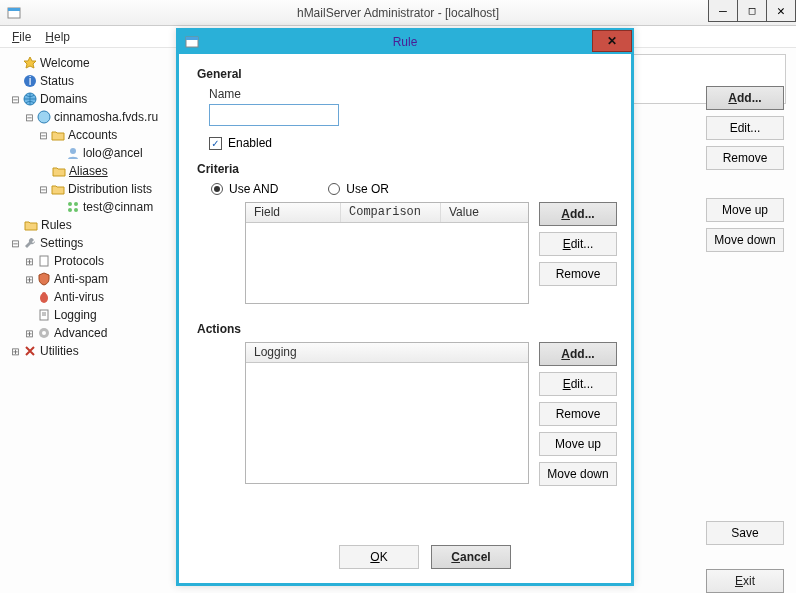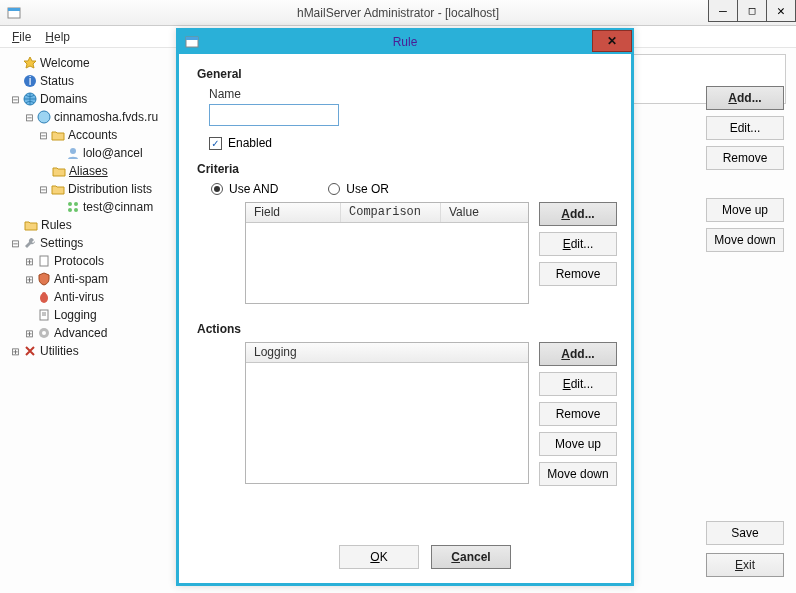--- a/index.html
+++ b/index.html
@@ -24,21 +24,21 @@
   .tw { display:inline-block; width: 11px; text-align:center; color:#666; font-size:10px; margin-right:2px;}
   .ind0 { padding-left: 0px; align-items: center; } .ind1 { padding-left: 14px; } .ind2 { padding-left: 28px; } .ind3 { padding-left: 42px; text-decoration: underline; } .ind4 { padding-left: 56px; }
   .ic { width:14px; height:14px; margin-right:3px; display:inline-flex; align-items:center; justify-content:center; }
   .ic svg { width:14px; height:14px; }
 
   
   .rpane-blank { position:absolute; left: 215px; top: 6px; right:10px; height: 50px; border:1px solid #ccc; background:#fff;}
   .rpane-buttons { position:absolute; right: 12px; top: 38px; display:flex; flex-direction:column; gap:6px; }
   .rpane-buttons2 { position:absolute; right: 12px; top: 150px; display:flex; flex-direction:column; gap:6px; }
   .rpane-save { position:absolute; right: 12px; bottom: 48px; }
-  .rpane-exit { position:absolute; right: 12px; bottom: 16px; margin-left: 27px; }
+  .rpane-exit { position:absolute; right: 12px; bottom: 0; margin-left: 27px; }
 
   button.win { width: 78px; height: 24px; background: linear-gradient(#f6f6f6,#e9e9e9); border:1px solid #9c9c9c; color:#222; padding:0; }
   button.win:disabled { color:#000000; border-color:#c5c5c5; background:#f4f4f4;}
   button.win.primary { background: linear-gradient(#eaeaea,#d9d9d9); border-color:#7a7a7a;font-weight:bold;}
   button.win u { text-decoration: underline; }
 
   
   .dialog { position:absolute; left: 176px; top: 28px; width: 458px; height: 558px; border: 3px solid #2ab0d8; background:#fff; box-shadow: 0 0 8px rgba(0,0,0,.15);}
   .dlg-title { height: 24px; background:#2ab0d8; display:flex; align-items:center; position:relative; margin:-1px;}
   .dlg-title .icon { width:16px;height:16px;margin-left:6px;}

